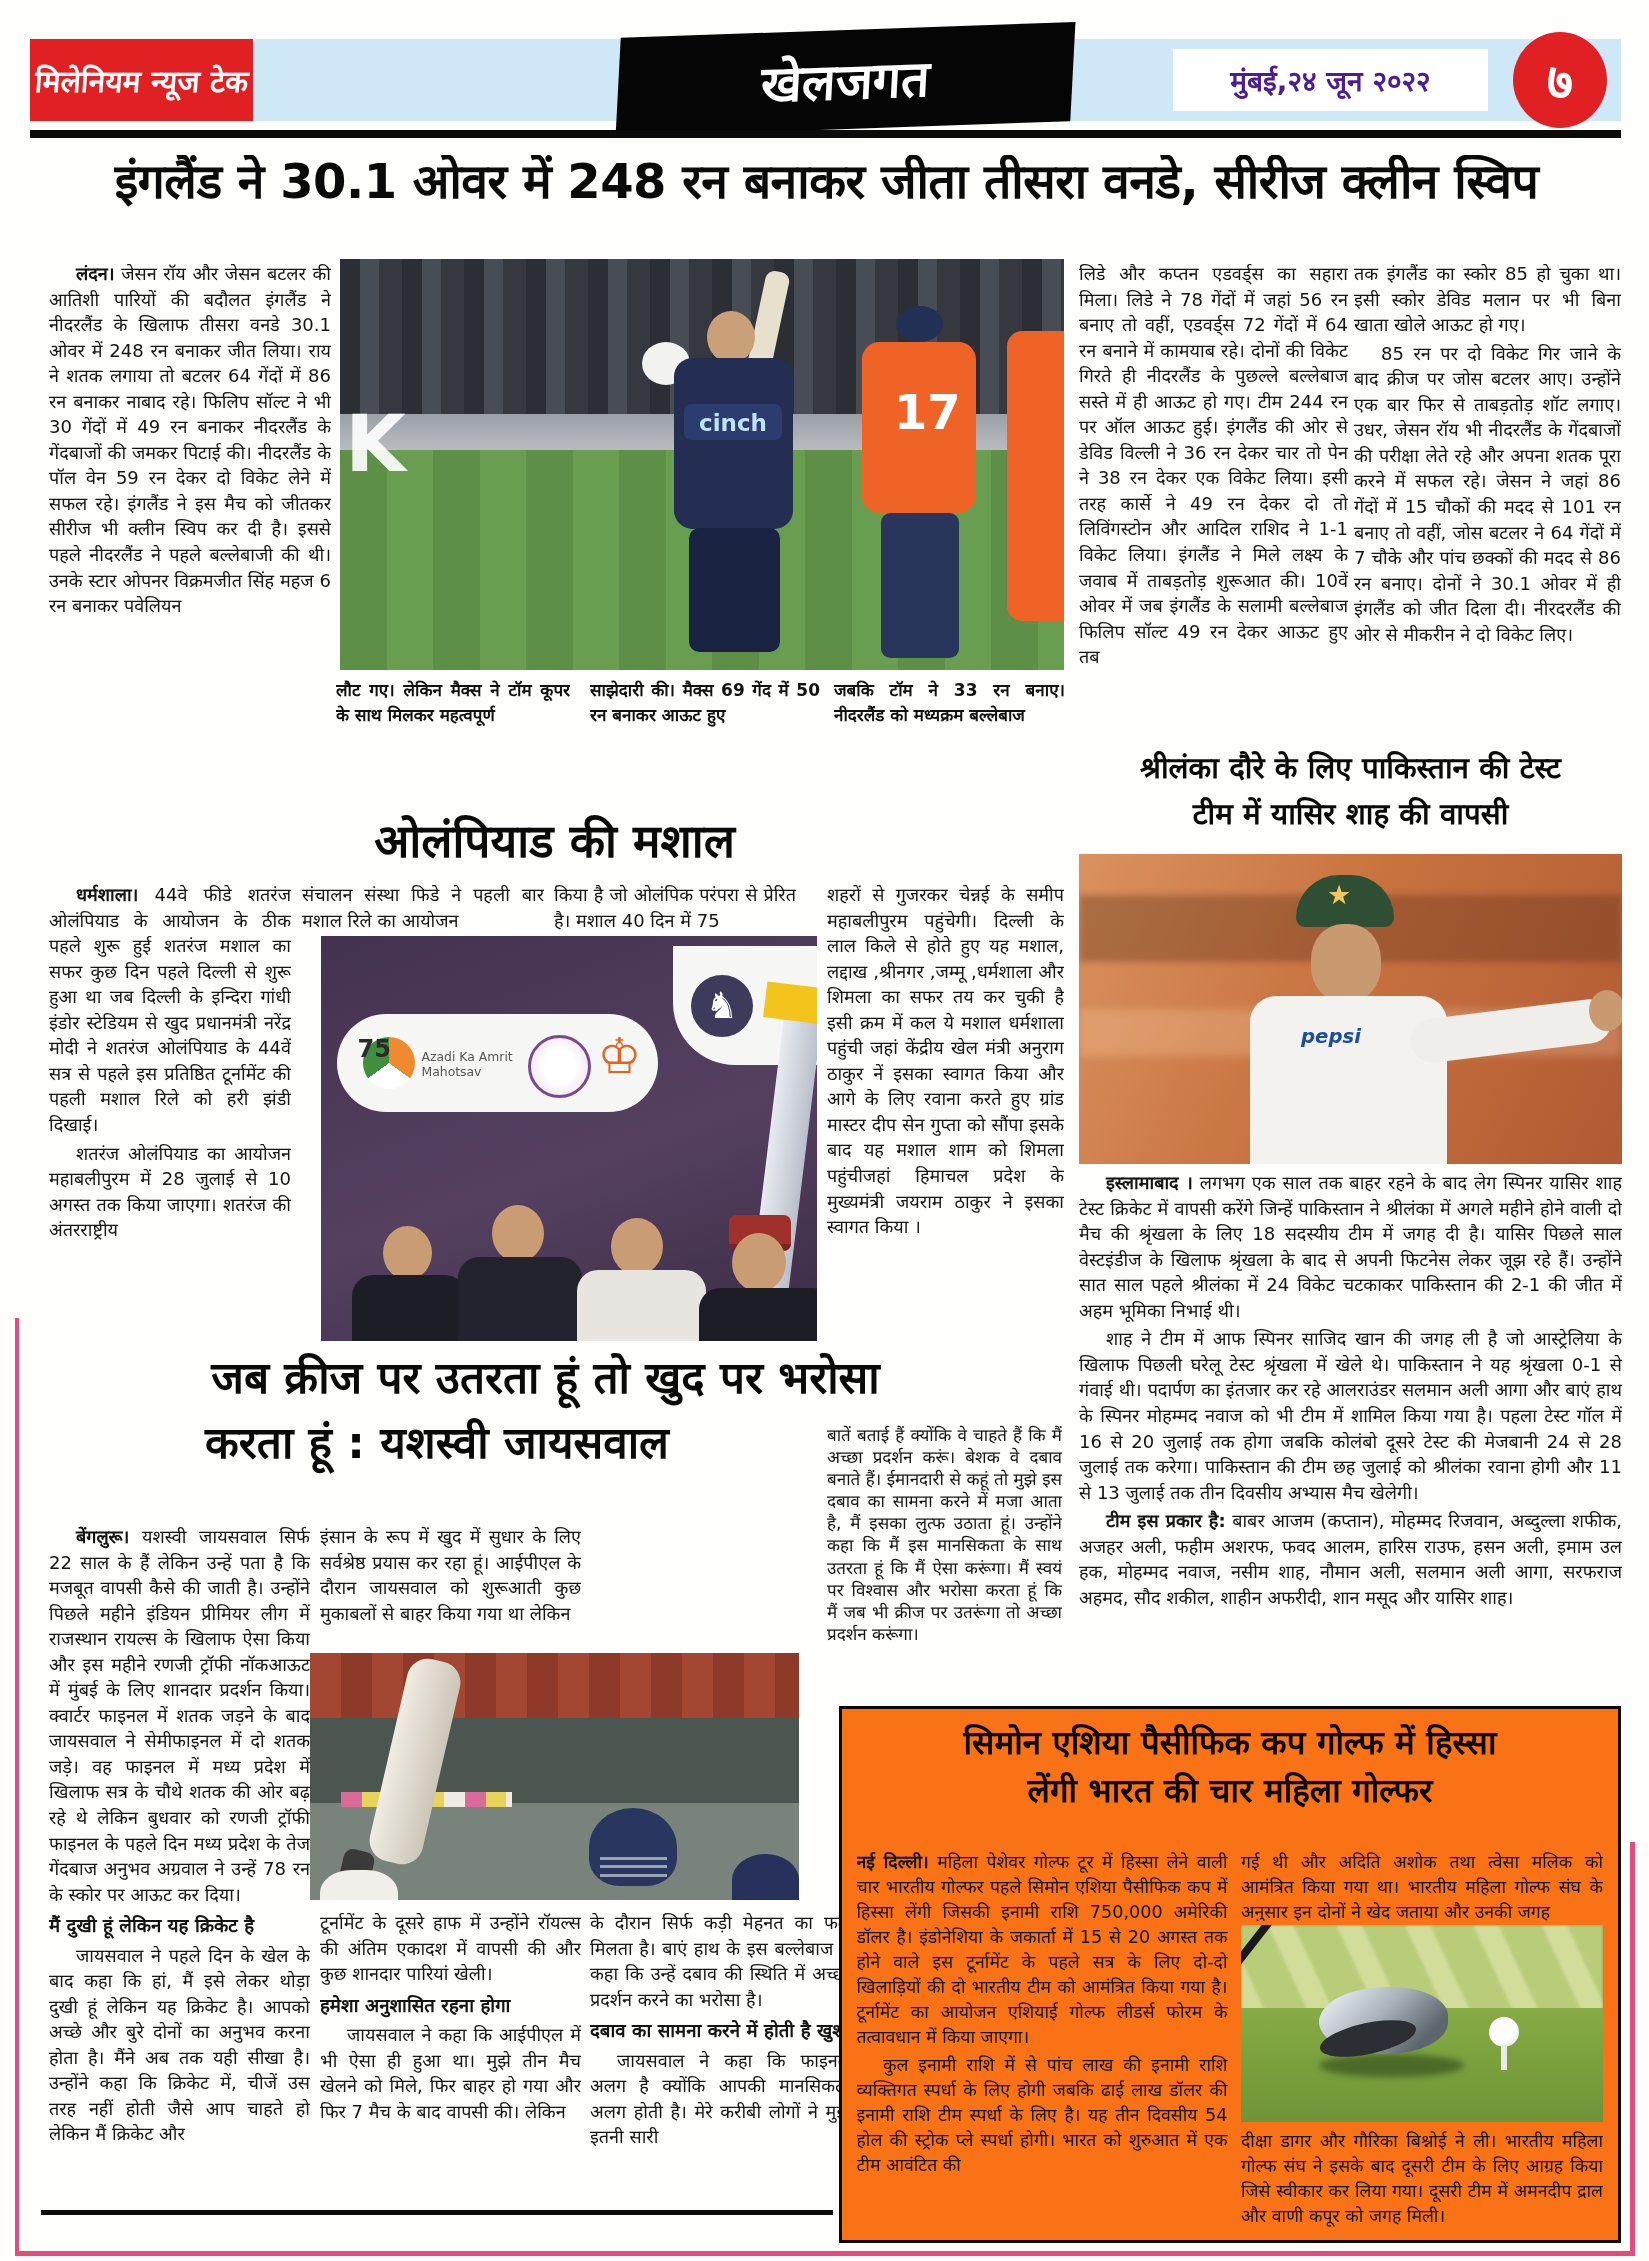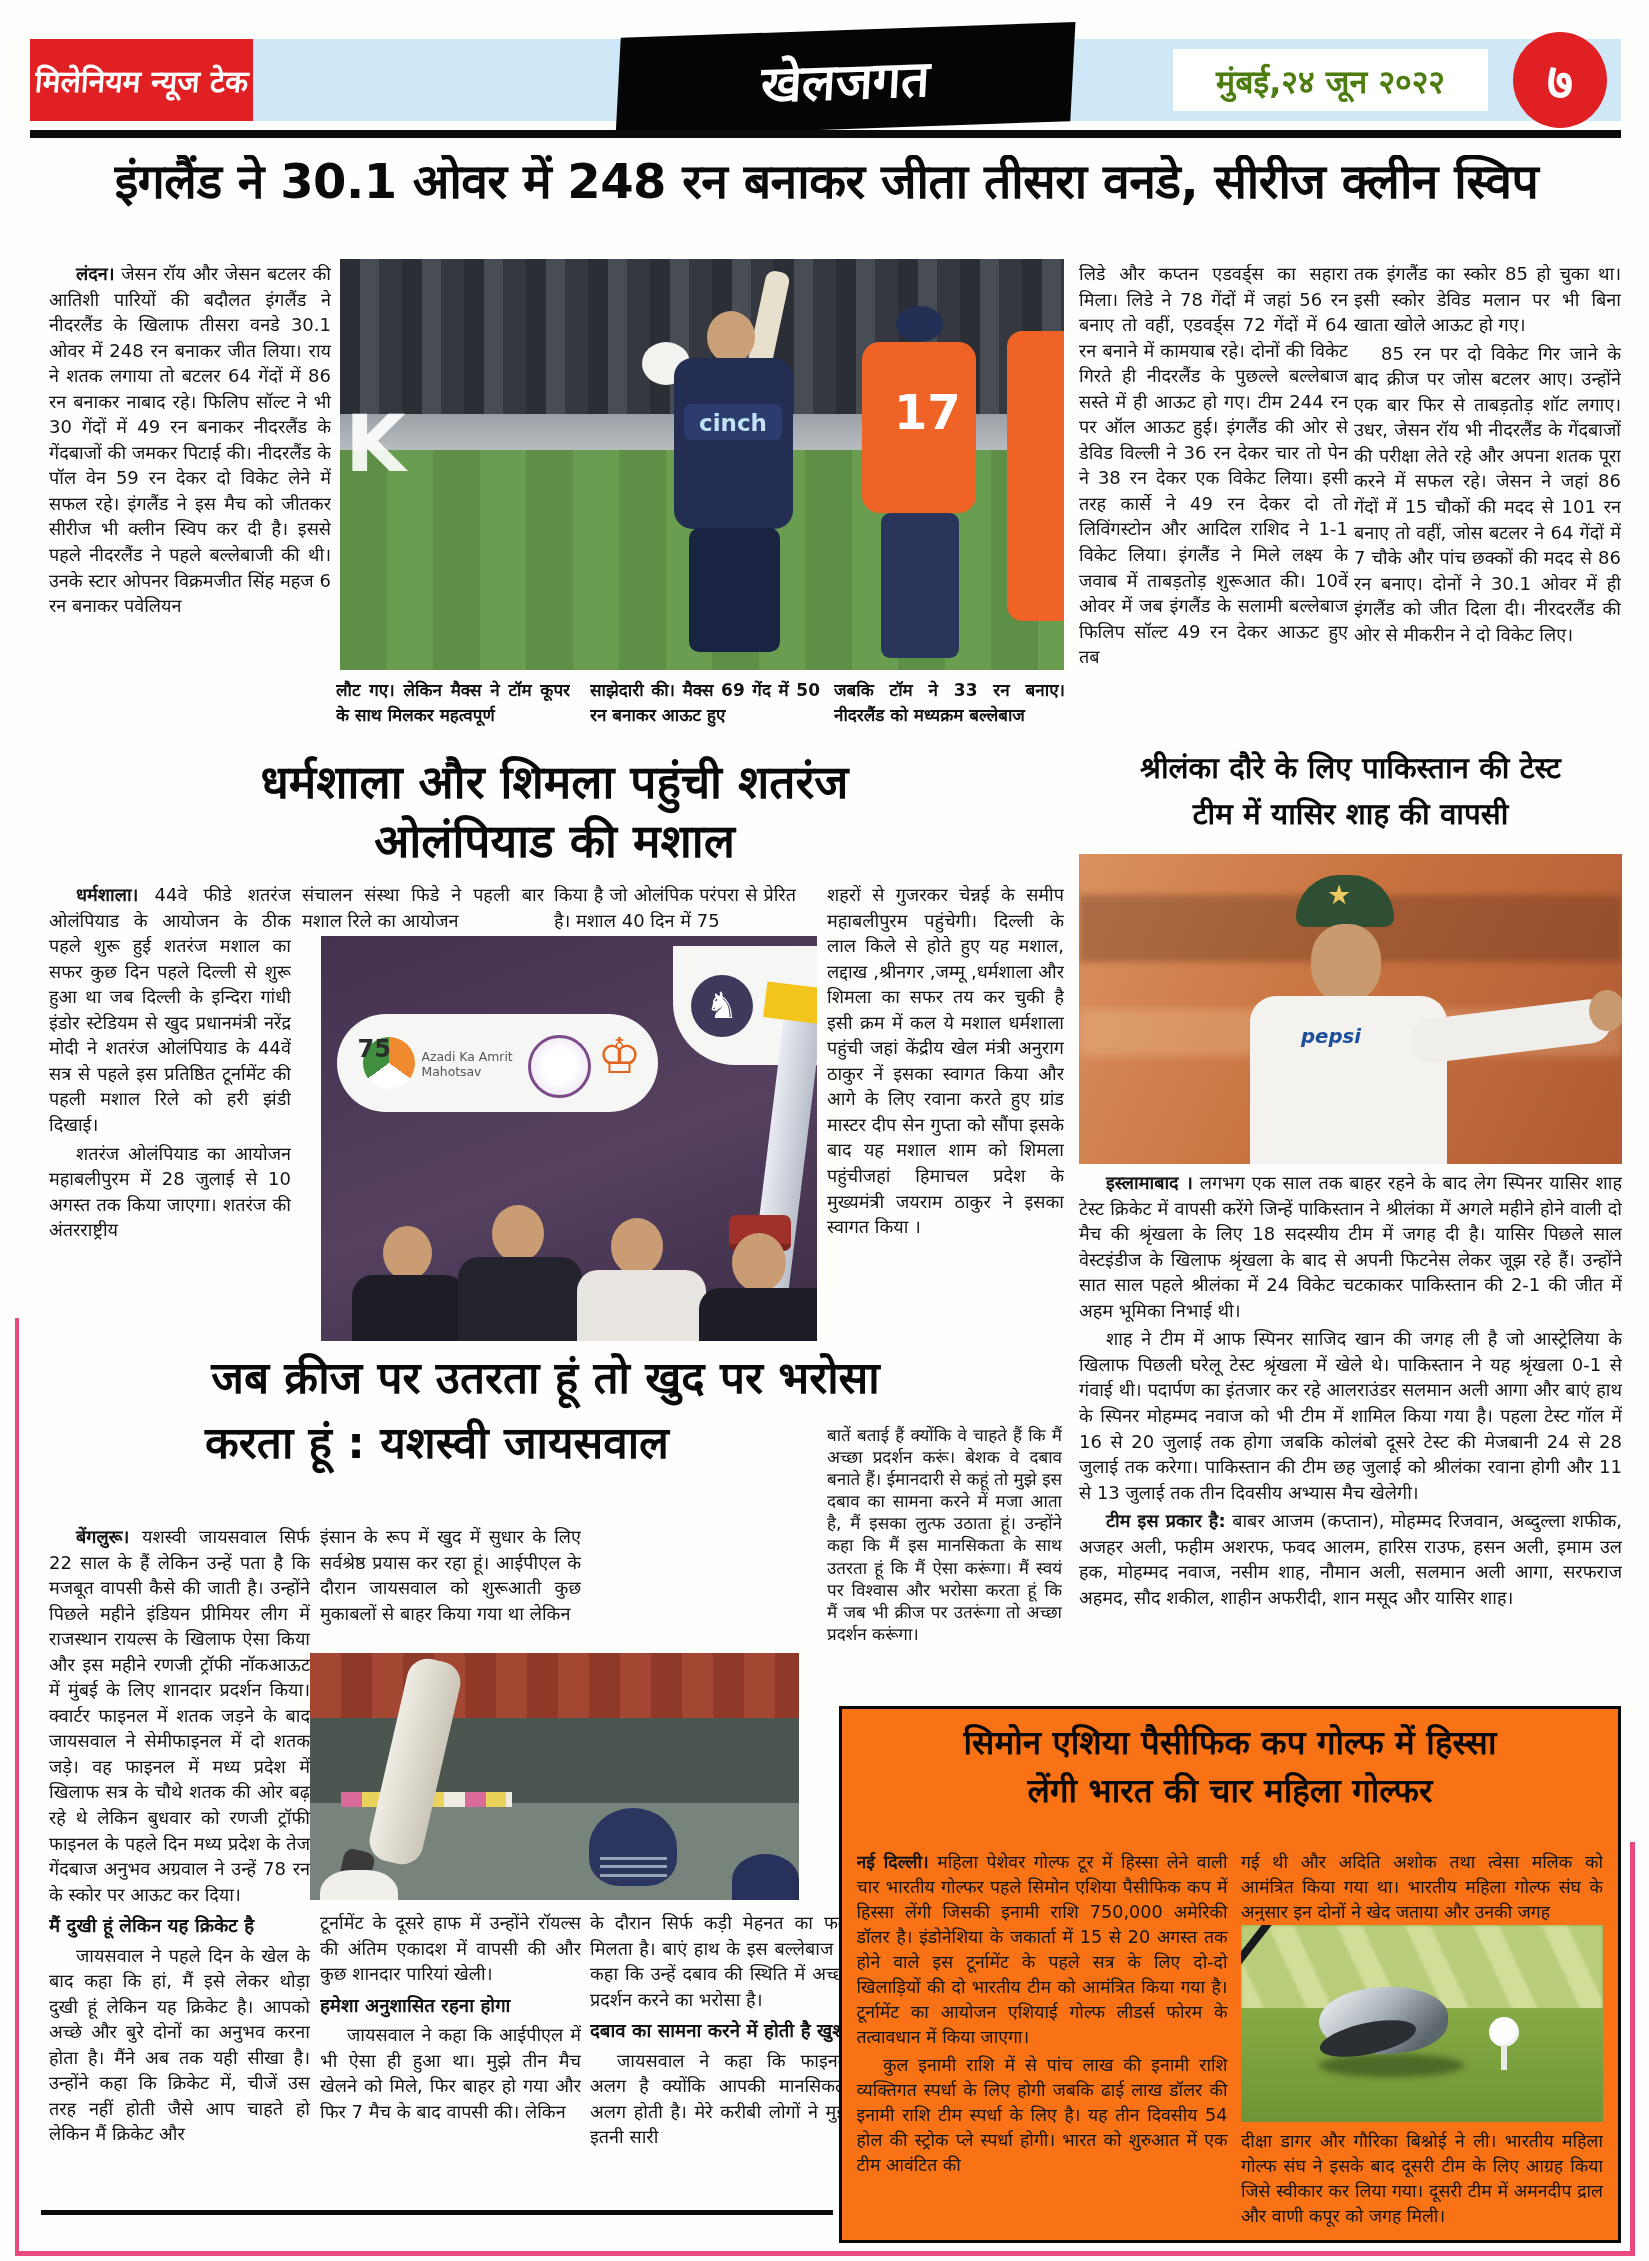--- a/index.html
+++ b/index.html
@@ -28,21 +28,21 @@
 <div class="page">
 
   <div class="abs" style="left:30px;top:39px;width:1591px;height:82px;background:#cfe8f7;"></div>
   <div class="abs" style="left:30px;top:39px;width:223px;height:82px;background:#e02023;display:flex;align-items:center;justify-content:center;">
     <div style="color:#fff;font-weight:bold;font-size:30px;transform:skewX(-4deg);white-space:nowrap;">मिलेनियम न्यूज टेक</div>
   </div>
   <div class="abs" style="left:618px;top:30px;width:455px;height:99px;background:#050505;transform:rotate(-2deg) skewX(-5deg);display:flex;align-items:center;justify-content:center;">
     <div style="color:#fff;font-weight:bold;font-size:50px;white-space:nowrap;">खेलजगत</div>
   </div>
   <div class="abs" style="left:1173px;top:49px;width:315px;height:62px;background:#fff;display:flex;align-items:center;justify-content:center;">
-    <div style="color:#4d7c0f;font-weight:bold;font-size:32px;white-space:nowrap;">मुंबई,२४ जून २०२२</div>
+    <div style="color:#4c1d95;font-weight:bold;font-size:28px;white-space:nowrap;">मुंबई,२४ जून २०२२</div>
   </div>
   <div class="abs" style="left:1513px;top:32px;width:94px;height:96px;background:#e02023;border-radius:50%;display:flex;align-items:center;justify-content:center;">
     <div style="color:#fff;font-weight:bold;font-size:50px;">७</div>
   </div>
   <div class="rule" style="left:30px;top:130px;width:1591px;height:8.3px;"></div>
 
   <div class="headline-main" style="left:39px;top:155px;width:1575px;height:88px;">इंगलैंड ने 30.1 ओवर में 248 रन बनाकर जीता तीसरा वनडे, सीरीज क्लीन स्विप</div>
 
   <div class="col" style="left:49px;top:261px;width:282px;height:489px;">
     <p class="indent"><span class="dateline">लंदन।</span>
@@ -83,21 +83,20 @@
   <div class="caption" style="left:834px;top:678px;width:231px;height:65px;">जबकि टॉम ने 33 रन बनाए। नीदरलैंड को मध्यक्रम बल्लेबाज</div>
 
   <div class="col" style="left:1079px;top:261px;width:269px;height:489px;">
     <p>लिडे और कप्तन एडवर्ड्स का सहारा मिला। लिडे ने 78 गेंदों में जहां 56 रन बनाए तो वहीं, एडवर्ड्स 72 गेंदों में 64 रन बनाने में कामयाब रहे। दोनों की विकेट गिरते ही नीदरलैंड के पुछल्ले बल्लेबाज सस्ते में ही आऊट हो गए। टीम 244 रन पर ऑल आऊट हुई। इंगलैंड की ओर से डेविड विल्ली ने 36 रन देकर चार तो पेन ने 38 रन देकर एक विकेट लिया। इसी तरह कार्से ने 49 रन देकर दो तो लिविंगस्टोन और आदिल राशिद ने 1-1 विकेट लिया। इंगलैंड ने मिले लक्ष्य के जवाब में ताबड़तोड़ शुरूआत की। 10वें ओवर में जब इंगलैंड के सलामी बल्लेबाज फिलिप सॉल्ट 49 रन देकर आऊट हुए तब</p>
   </div>
   <div class="col" style="left:1354px;top:261px;width:267px;height:489px;">
     <p>तक इंगलैंड का स्कोर 85 हो चुका था। इसी स्कोर डेविड मलान पर भी बिना खाता खोले आऊट हो गए।</p>
     <p class="indent">85 रन पर दो विकेट गिर जाने के बाद क्रीज पर जोस बटलर आए। उन्होंने एक बार फिर से ताबड़तोड़ शॉट लगाए। उधर, जेसन रॉय भी नीदरलैंड के गेंदबाजों की परीक्षा लेते रहे और अपना शतक पूरा करने में सफल रहे। जेसन ने जहां 86 गेंदों में 15 चौकों की मदद से 101 रन बनाए तो वहीं, जोस बटलर ने 64 गेंदों में 7 चौके और पांच छक्कों की मदद से 86 रन बनाए। दोनों ने 30.1 ओवर में ही इंगलैंड को जीत दिला दी। नीरदरलैंड की ओर से मीकरीन ने दो विकेट लिए।</p>
   </div>
 
-  <div class="headline-sec" style="left:49px;top:754px;width:1011px;font-size:46px;white-space:nowrap;">धर्मशाला और शिमला पहुंची शतरंज</div>
   <div class="headline-sec" style="left:49px;top:813px;width:1011px;font-size:46px;white-space:nowrap;">ओलंपियाड की मशाल</div>
 
   <div class="col" style="left:49px;top:882px;width:242px;height:463px;">
     <p class="indent"><span class="dateline">धर्मशाला।</span>
       <span>44वे फीडे शतरंज ओलंपियाड के आयोजन के ठीक पहले शुरू हुई शतरंज मशाल का सफर कुछ दिन पहले दिल्ली से शुरू हुआ था जब दिल्ली के इन्दिरा गांधी इंडोर स्टेडियम से खुद प्रधानमंत्री नरेंद्र मोदी ने शतरंज ओलंपियाड के 44वें सत्र से पहले इस प्रतिष्ठित टूर्नामेंट की पहली मशाल रिले को हरी झंडी दिखाई।</span></p>
     <p class="indent">शतरंज ओलंपियाड का आयोजन महाबलीपुरम में 28 जुलाई से 10 अगस्त तक किया जाएगा। शतरंज की अंतरराष्ट्रीय</p>
   </div>
   <div class="col" style="left:302px;top:882px;width:242px;height:56px;">
     <p>संचालन संस्था फिडे ने पहली बार मशाल रिले का आयोजन</p>
   </div>

